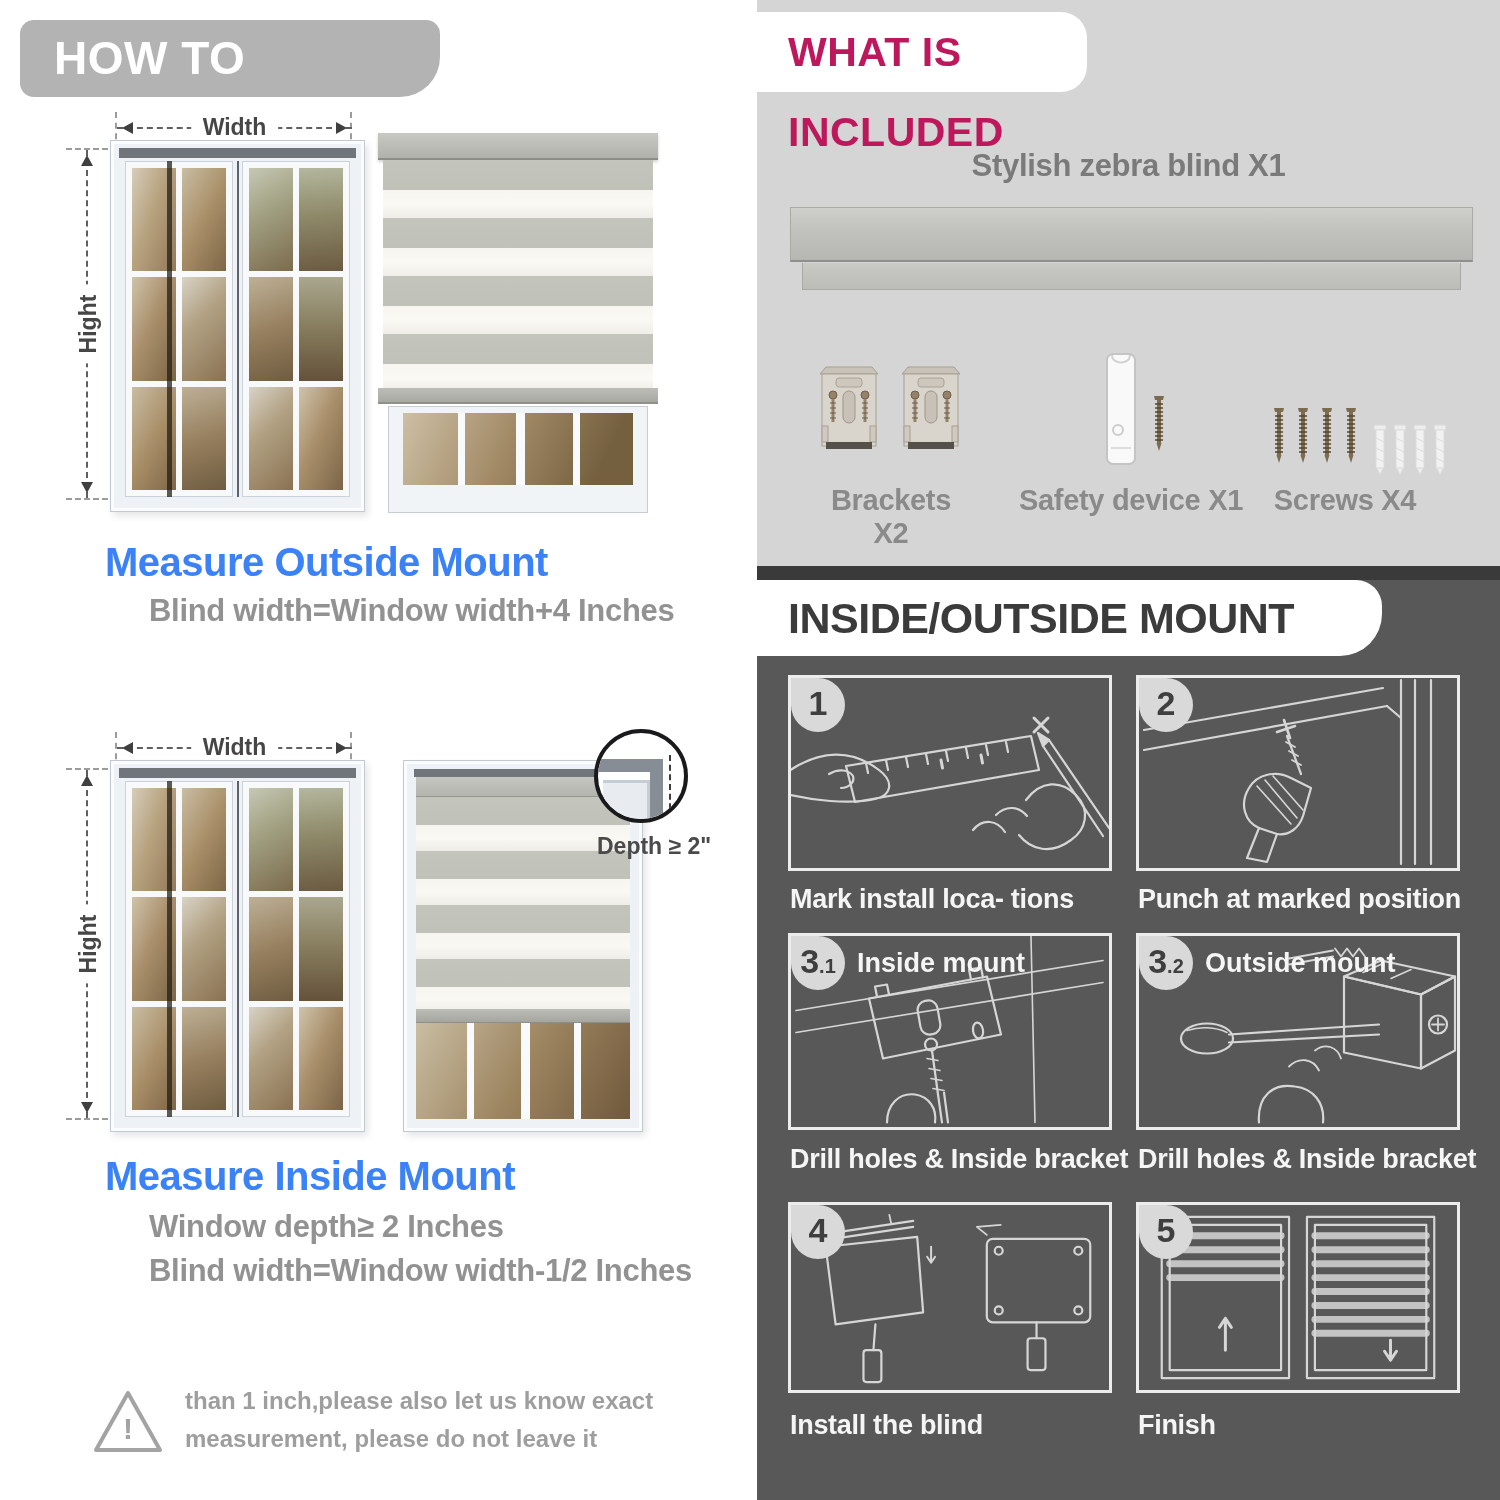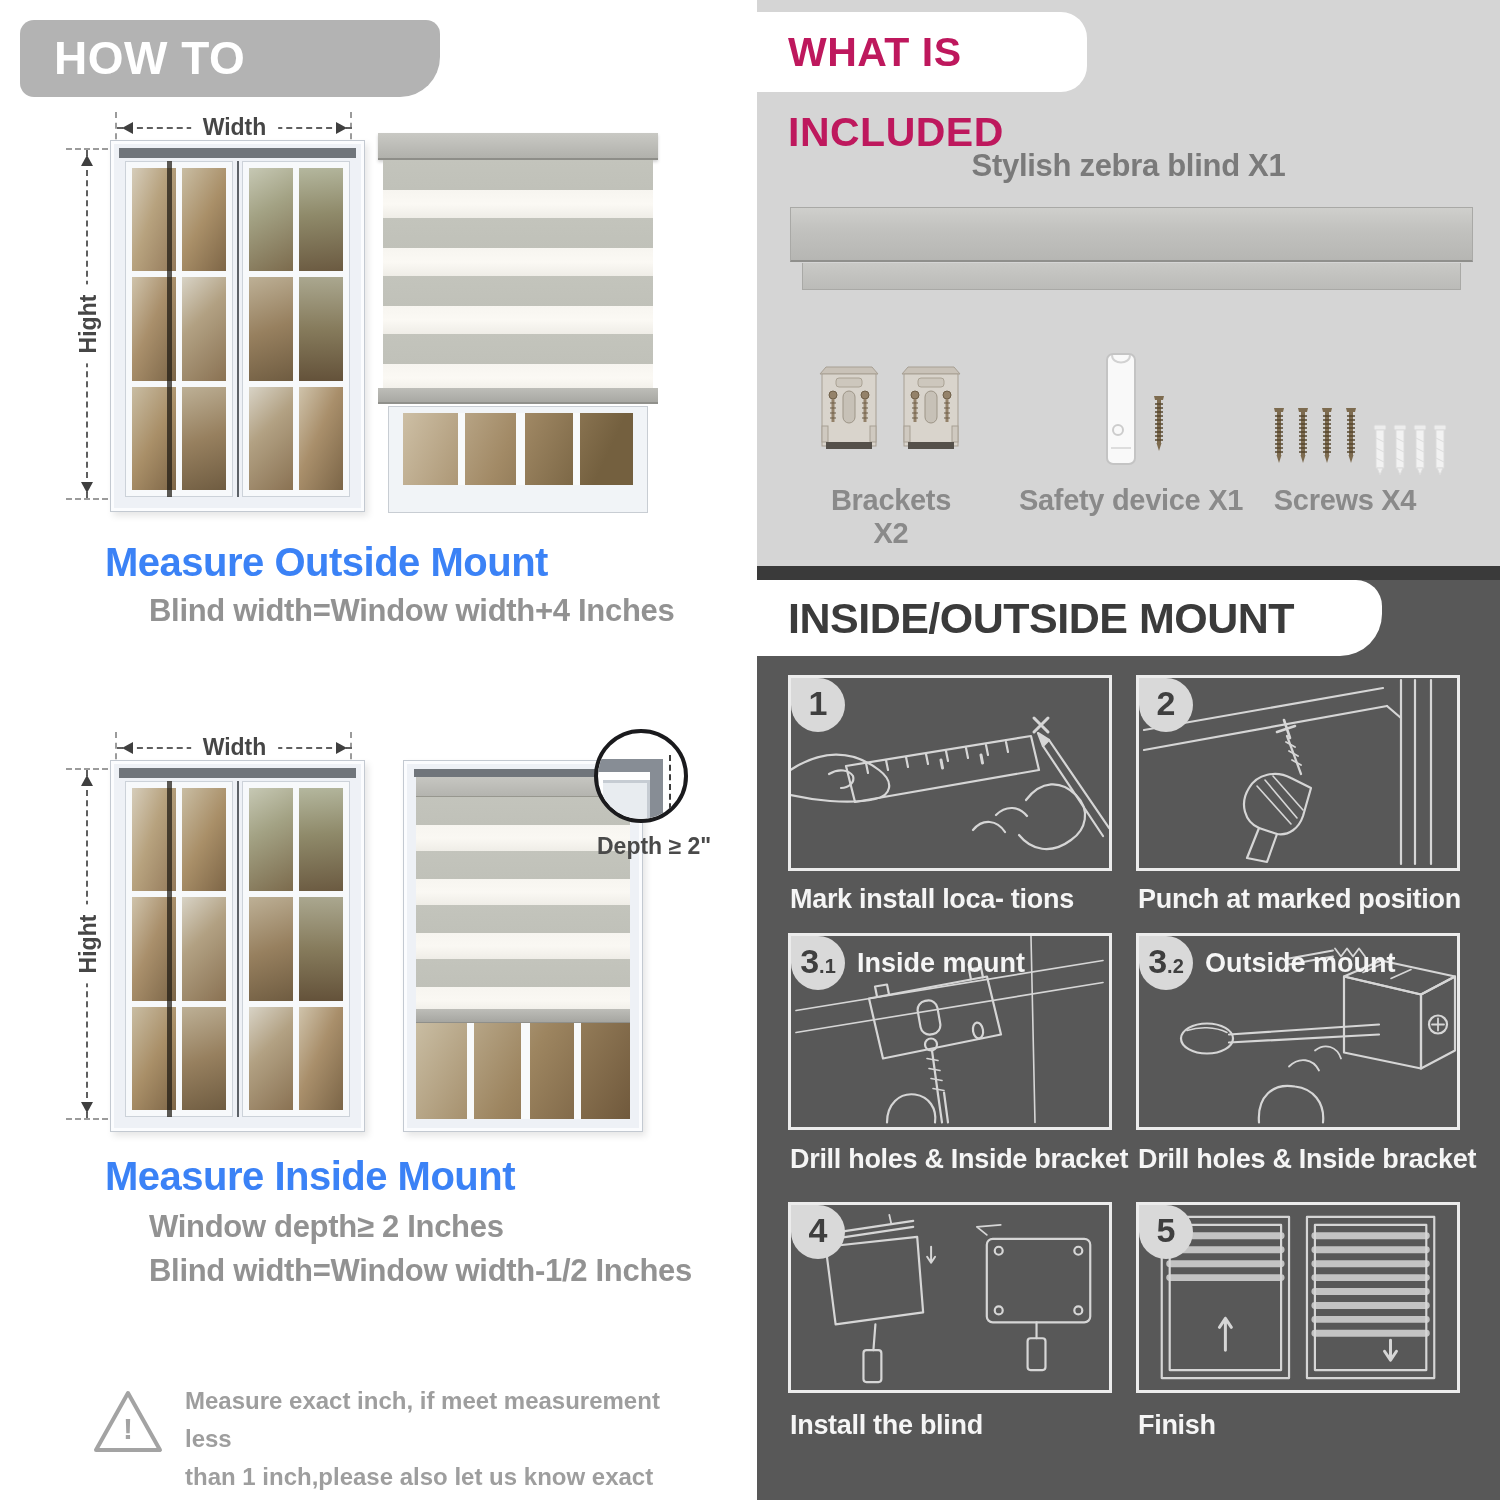--- a/index.html
+++ b/index.html
@@ -249,21 +249,20 @@
   <div class="abs sec-line" style="top:1209px;">Window depth≥ 2 Inches</div>
   <div class="abs sec-line" style="top:1253px;">Blind width=Window width-1/2 Inches</div>
 
   <div class="abs warn-tri" style="left:92px;top:1388px;">
     <svg viewBox="0 0 72 68">
       <path d="M36 5 L68 62 H4 Z" fill="none" stroke="#a3a3a3" stroke-width="4" stroke-linejoin="round"></path>
     </svg>
     <span class="warn-mark">!</span>
   </div>
   <div class="abs warn-text" style="left:185px;top:1382px;">
-    <div>Measure exact inch, if meet measurement less</div>
     <div>than 1 inch,please also let us know exact</div>
     <div>measurement, please do not leave it</div>
   </div>
 
   <div class="abs panel-light"></div>
   <div class="abs band-dark"></div>
   <div class="abs panel-dark"></div>
 
   <div class="abs inc-badge">WHAT IS INCLUDED</div>
   <div class="abs blind-lbl">Stylish zebra blind X1</div>

